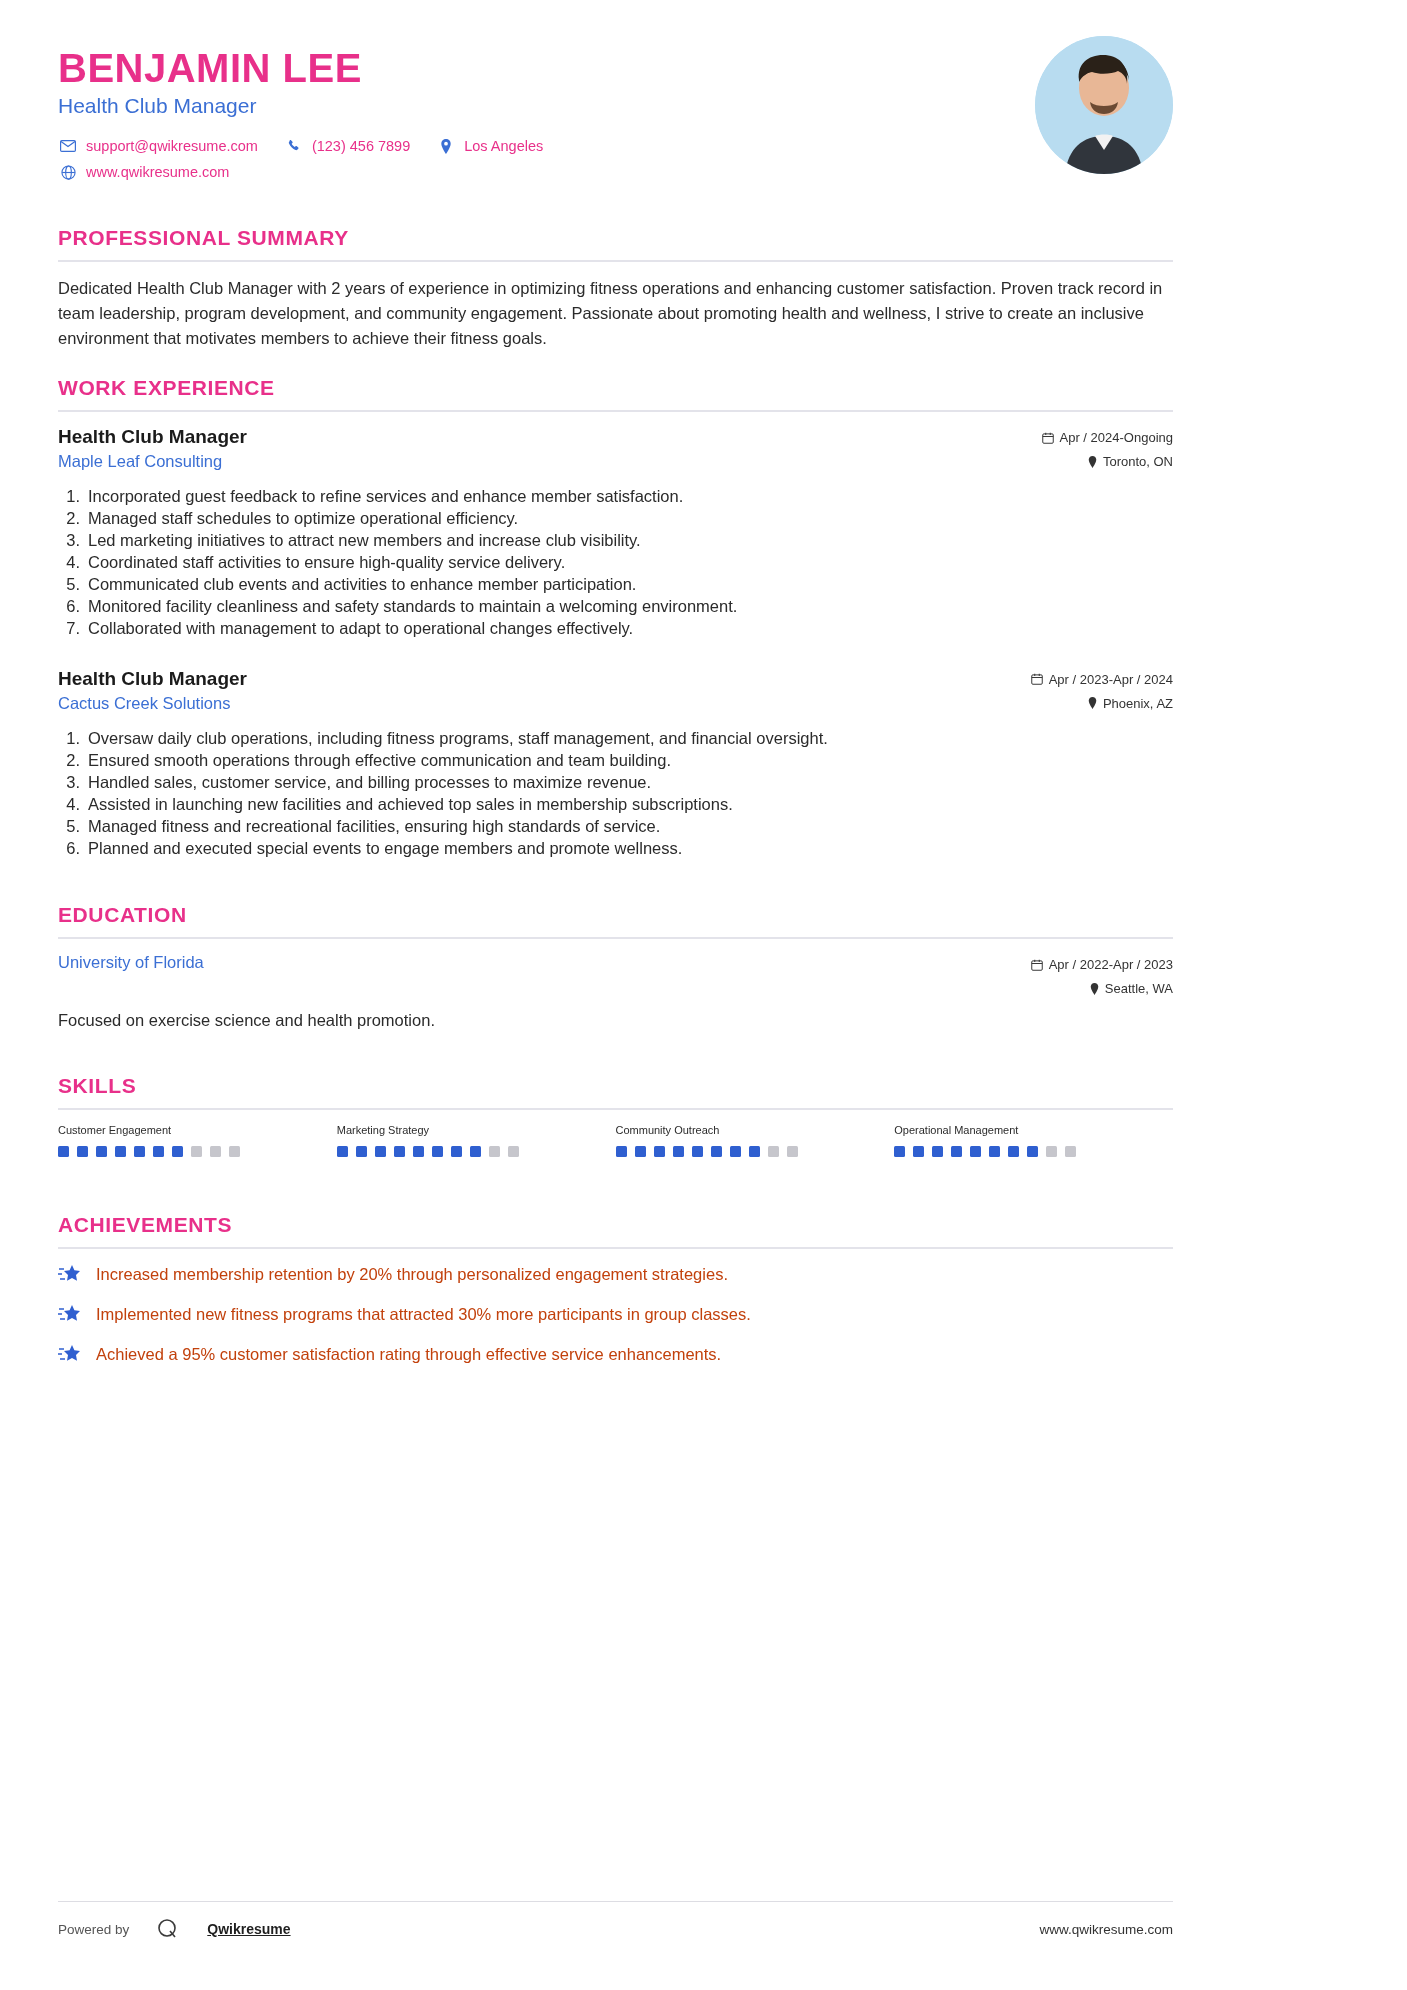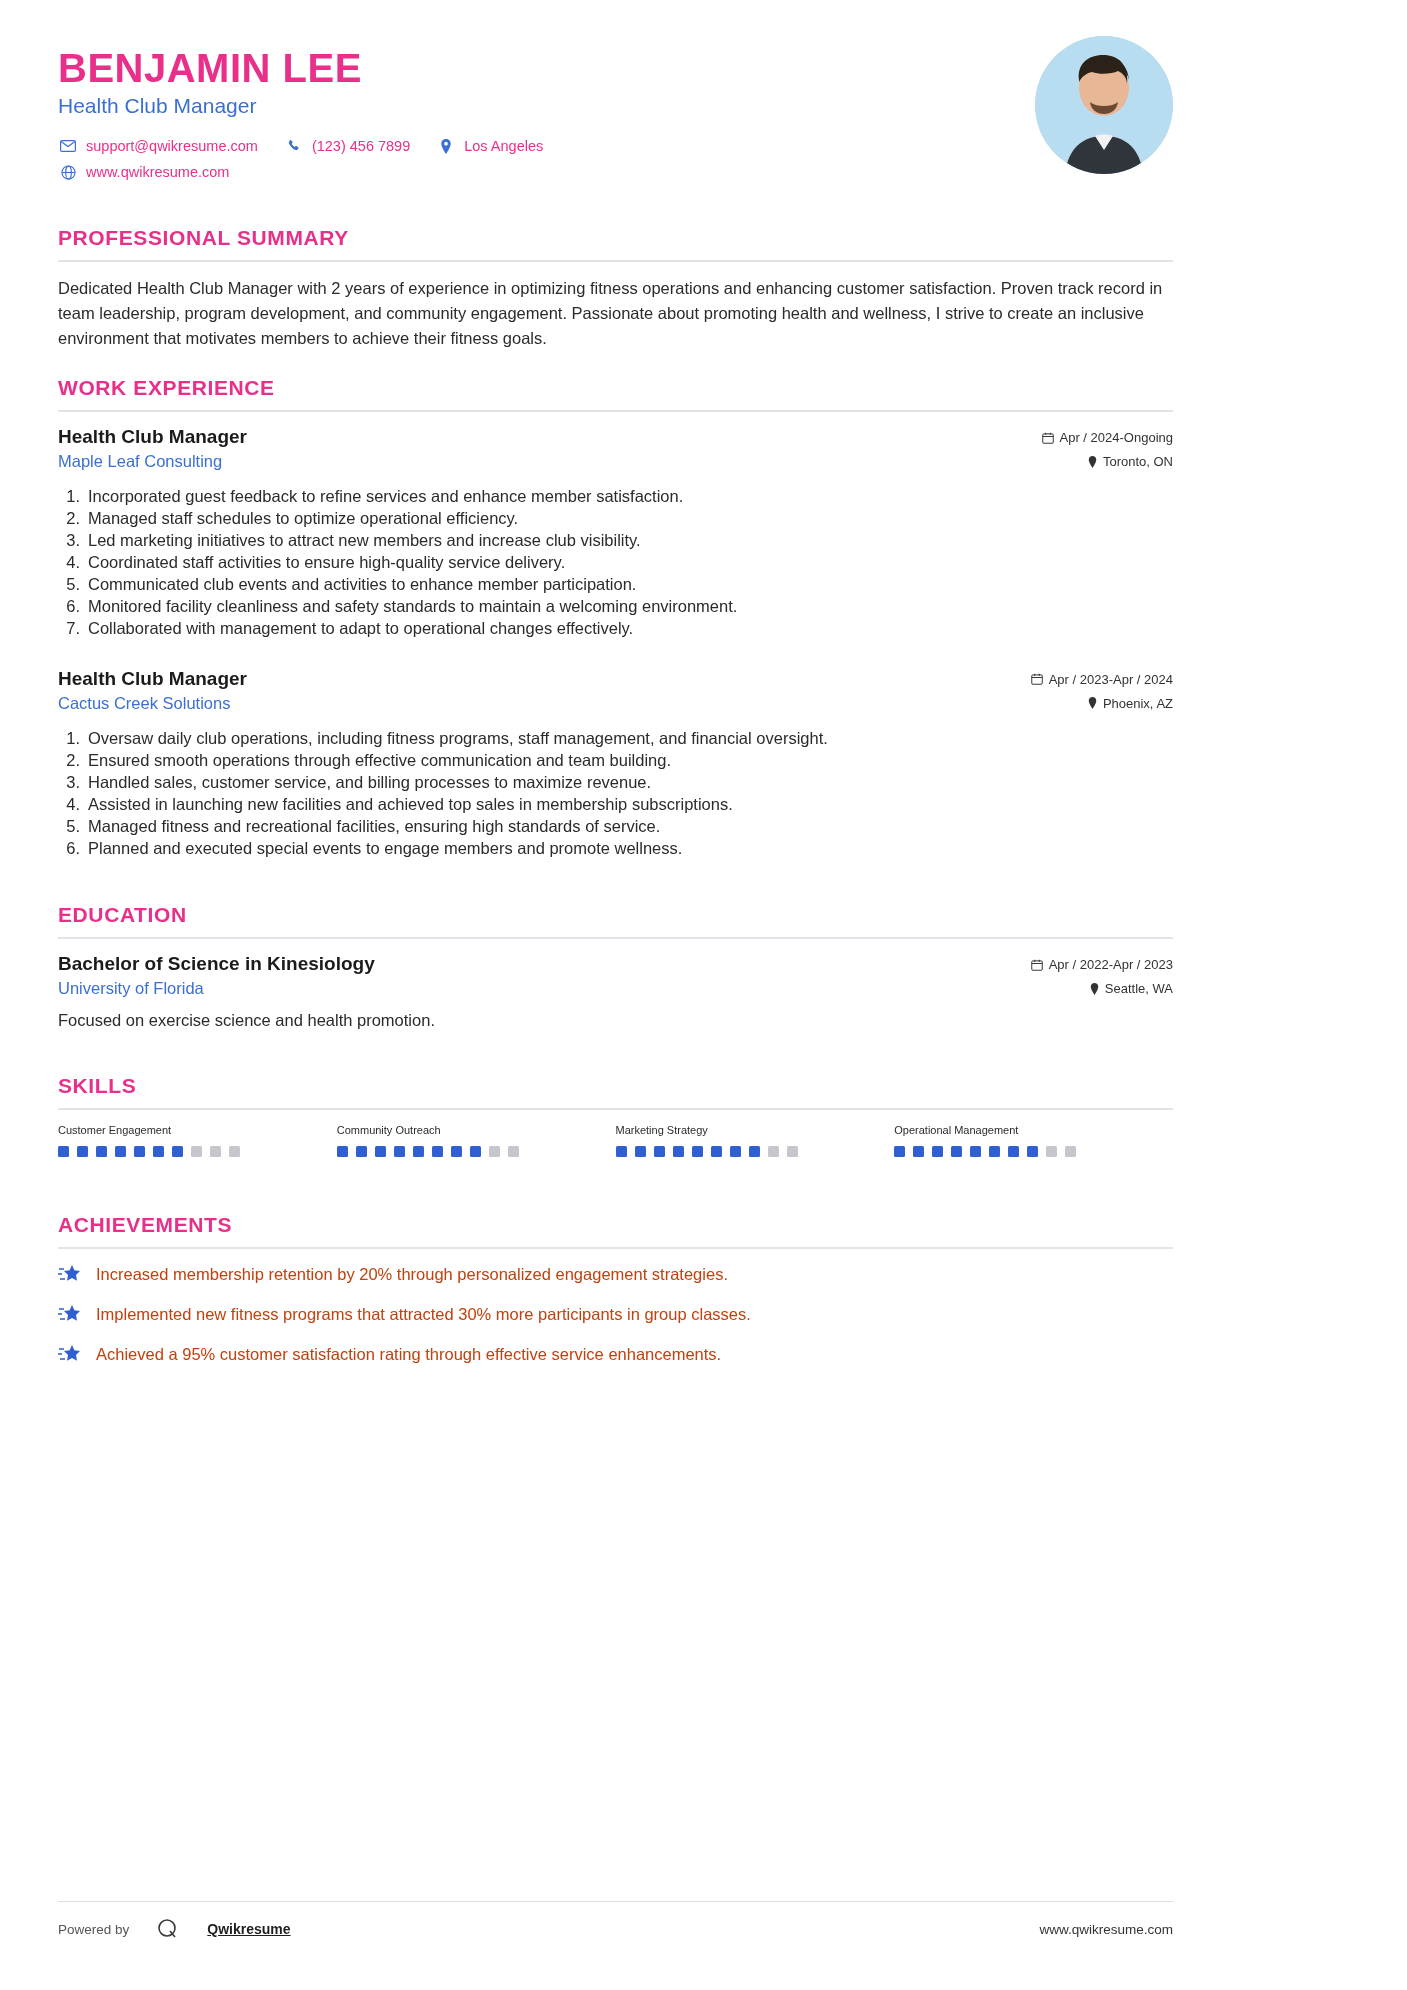--- a/index.html
+++ b/index.html
@@ -433,21 +433,20 @@
     </div>
   </div>
 
   <div class="section" style="margin-top:44px;">
     <div class="section-title">EDUCATION</div>
     <div class="rule"></div>
 
     <div class="entry">
       <div class="entry-head">
         <div class="entry-left">
-          <div class="entry-role">Bachelor of Science in Kinesiology</div>
           <div class="entry-org">University of Florida</div>
         </div>
         <div class="entry-right">
           <div class="entry-meta">
             <span class="ic">
               <svg width="12" height="12" viewBox="0 0 16 16" fill="none" stroke="currentColor" stroke-width="1.3">
                 <rect x="1" y="2.5" width="14" height="12.5" rx="1.5"></rect>
                 <path d="M1 6h14M5 1v3M11 1v3"></path>
               </svg>
             </span>
@@ -481,36 +480,36 @@
             <span class="dot"></span>
             <span class="dot"></span>
             <span class="dot"></span>
             <span class="dot"></span>
             <span class="dot off"></span>
             <span class="dot off"></span>
             <span class="dot off"></span>
           </div>
       </div>
       <div class="skill">
+        <div class="skill-name">Marketing Strategy</div>
+        <div class="dots">
+            <span class="dot"></span>
+            <span class="dot"></span>
+            <span class="dot"></span>
+            <span class="dot"></span>
+            <span class="dot"></span>
+            <span class="dot"></span>
+            <span class="dot"></span>
+            <span class="dot"></span>
+            <span class="dot off"></span>
+            <span class="dot off"></span>
+          </div>
+      </div>
+      <div class="skill">
         <div class="skill-name">Community Outreach</div>
-        <div class="dots">
-            <span class="dot"></span>
-            <span class="dot"></span>
-            <span class="dot"></span>
-            <span class="dot"></span>
-            <span class="dot"></span>
-            <span class="dot"></span>
-            <span class="dot"></span>
-            <span class="dot"></span>
-            <span class="dot off"></span>
-            <span class="dot off"></span>
-          </div>
-      </div>
-      <div class="skill">
-        <div class="skill-name">Marketing Strategy</div>
         <div class="dots">
             <span class="dot"></span>
             <span class="dot"></span>
             <span class="dot"></span>
             <span class="dot"></span>
             <span class="dot"></span>
             <span class="dot"></span>
             <span class="dot"></span>
             <span class="dot"></span>
             <span class="dot off"></span>

